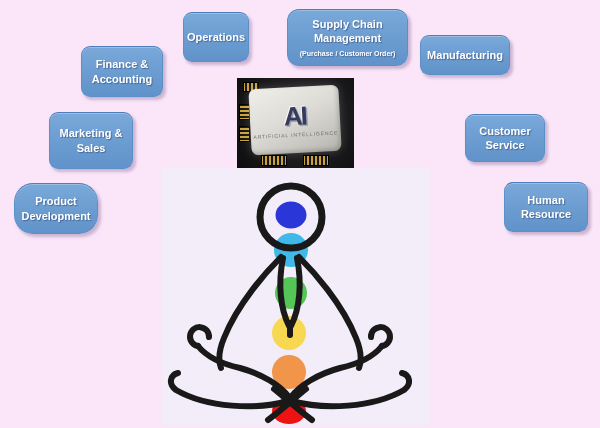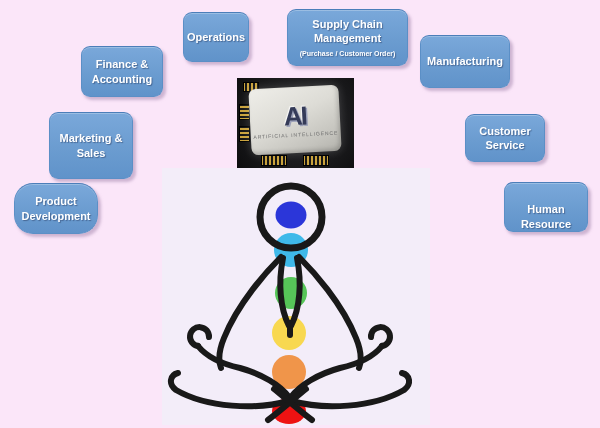--- a/index.html
+++ b/index.html
@@ -18,27 +18,27 @@
     display:flex; flex-direction:column; align-items:center; justify-content:center;
     text-align:center; color:#ffffff; font-weight:bold; font-size:11px; line-height:1.3;
     box-shadow:2.5px 3px 3px rgba(168,138,176,0.55), inset 0 1px 0 rgba(255,255,255,0.25);
     box-sizing:border-box;
   }
   .fn-label { white-space:pre-line; text-shadow:1px 1px 1px rgba(48,70,110,0.6); }
   .fn-sublabel { white-space:nowrap; font-size:7px; margin-top:3px;
                  text-shadow:1px 1px 1px rgba(48,70,110,0.6); }
 
   .box-operations   { left:183px; top:12px;  width:66px;  height:50px; }
-  .box-supply       { left:287px; top:9px;   width:121px; height:57px; }
-  .box-manufacturing{ left:420px; top:35px;  width:90px;  height:53px; }
+  .box-supply       { left:287px; top:9px;   width:121px; height:57px;border-radius:12px; }
+  .box-manufacturing{ left:420px; top:35px;  width:90px;  height:40px; }
   .box-finance      { left:81px;  top:46px;  width:82px;  height:51px; }
-  .box-marketing    { left:49px;  top:112px; width:84px;  height:67px; }
+  .box-marketing    { left:49px;  top:112px; width:84px;  height:57px; }
   .box-customer     { left:465px; top:114px; width:80px;  height:48px;justify-content:center; }
   .box-product      { left:14px;  top:183px; width:84px;  height:51px;border-radius:19px; }
-  .box-human        { left:504px; top:182px; width:84px;  height:50px;justify-content:flex-end; }
+  .box-human        { left:504px; top:182px; width:84px;  height:50px; }
 
   
   .chip {
     position:absolute; left:237px; top:78px; width:117px; height:90px;
     background:radial-gradient(circle at 55% 45%, #2c2c30 0%, #18181a 65%, #0d0d0e 100%);
     overflow:hidden;
   }
   .chip-die {
     position:absolute; left:13px; top:9px; width:90px; height:66px;
     background:linear-gradient(155deg,#efeee9 0%,#dddcd6 45%,#c4c3bd 80%,#b2b1ab 100%);

